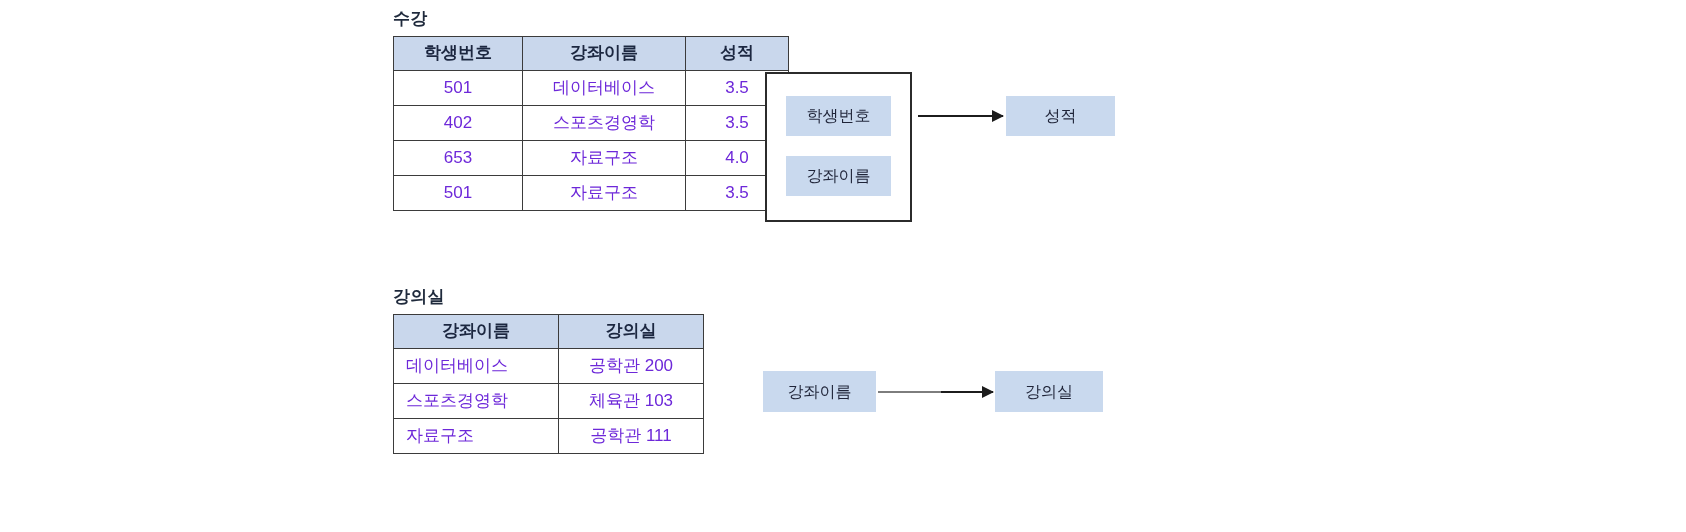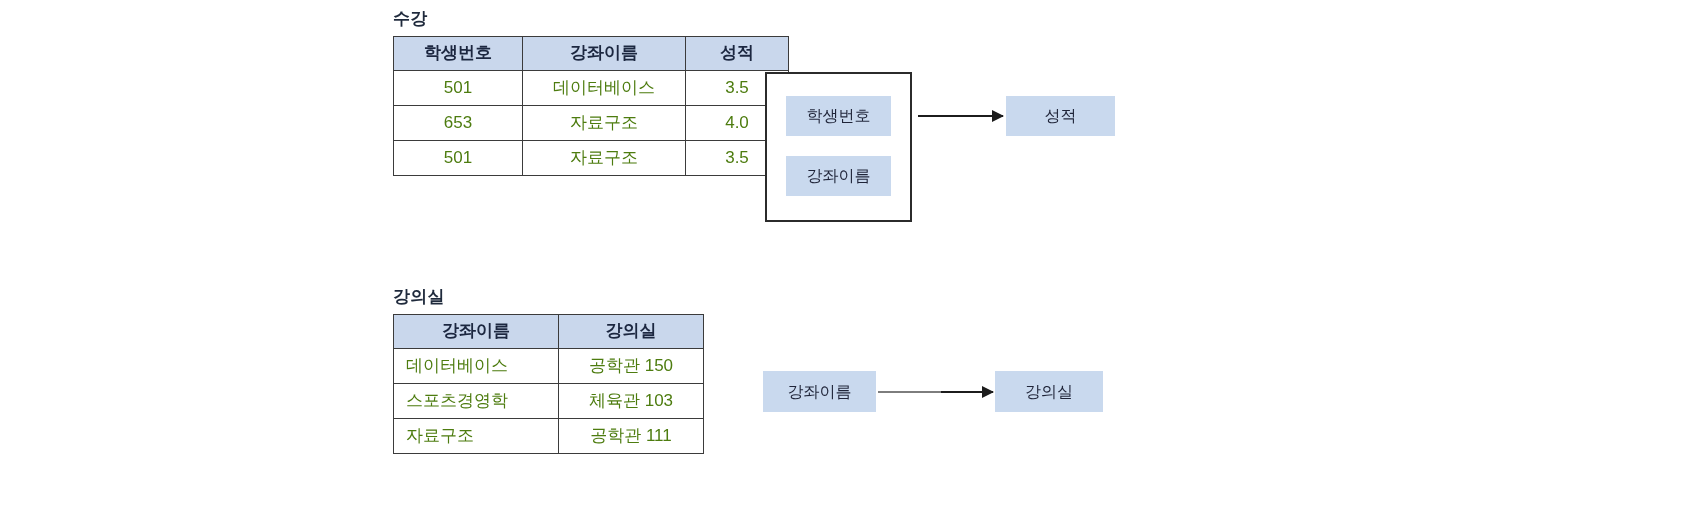--- a/index.html
+++ b/index.html
@@ -39,21 +39,21 @@
 
   table.data-table {
     border-collapse: collapse;
     background: #ffffff;
   }
   table.data-table th,
   table.data-table td {
     border: 1px solid #3b3b3b;
     font-size: 17px;
     font-weight: normal;
-    color: #4d7c0f;
+    color: #6d28d9;
     height: 34px;
     padding: 0 10px;
     white-space: nowrap;
     line-height: 1.15;
   }
   table.data-table th {
     background: #c9d7ec;
     font-weight: bold;
     text-align: center;
     color: #1c2740;
@@ -129,20 +129,25 @@
           <th class="c2">성적</th>
         </tr>
       </thead>
       <tbody>
         <tr>
           <td class="c0">501</td>
           <td class="c1">데이터베이스</td>
           <td class="c2">3.5</td>
         </tr>
         <tr>
+          <td class="c0">402</td>
+          <td class="c1">스포츠경영학</td>
+          <td class="c2">3.5</td>
+        </tr>
+        <tr>
           <td class="c0">653</td>
           <td class="c1">자료구조</td>
           <td class="c2">4.0</td>
         </tr>
         <tr>
           <td class="c0">501</td>
           <td class="c1">자료구조</td>
           <td class="c2">3.5</td>
         </tr>
       </tbody>
@@ -168,21 +173,21 @@
     <table class="data-table" id="table-gangui">
       <thead>
         <tr>
           <th class="c0">강좌이름</th>
           <th class="c1">강의실</th>
         </tr>
       </thead>
       <tbody>
         <tr>
           <td class="c0">데이터베이스</td>
-          <td class="c1">공학관 150</td>
+          <td class="c1">공학관 200</td>
         </tr>
         <tr>
           <td class="c0">스포츠경영학</td>
           <td class="c1">체육관 103</td>
         </tr>
         <tr>
           <td class="c0">자료구조</td>
           <td class="c1">공학관 111</td>
         </tr>
       </tbody>

